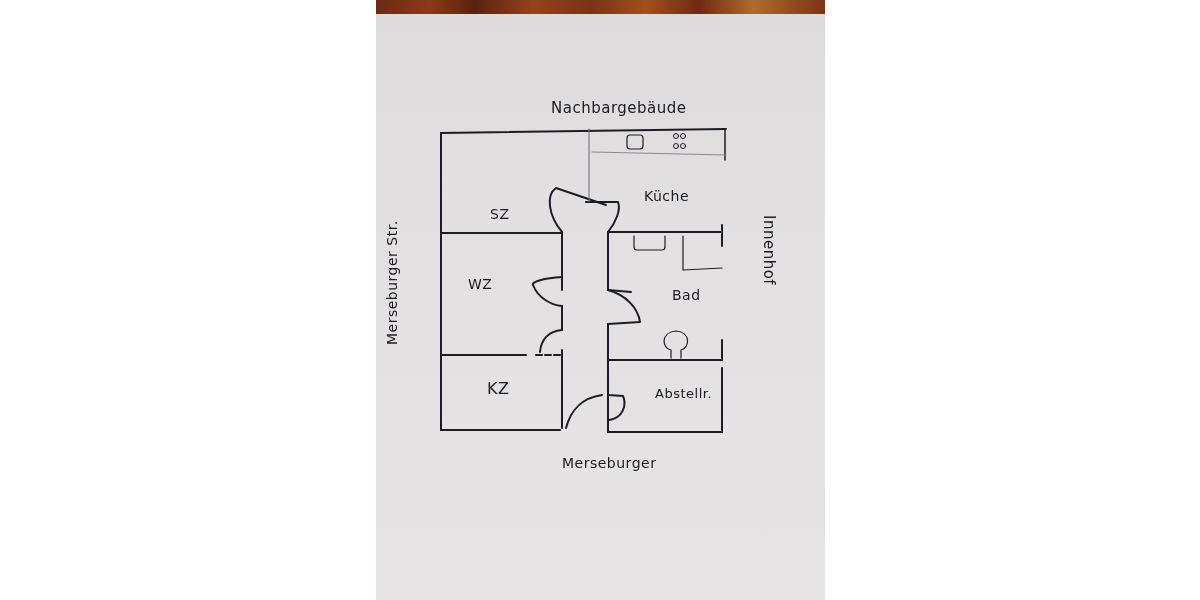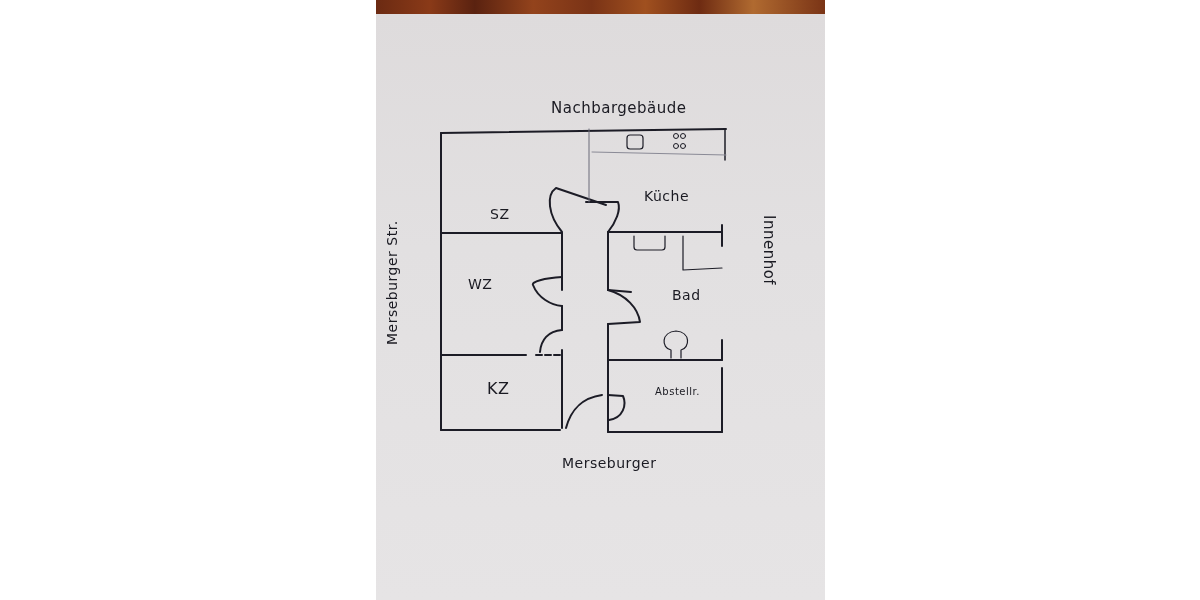--- a/index.html
+++ b/index.html
@@ -120,14 +120,14 @@
   <div class="hw" style="left:175px; top:72px; font-size:15px;margin-top:27px;">Nachbargebäude</div>
   <div class="hw vert-left" style="left:8px; top:345px; font-size:14px;">Merseburger Str.</div>
   <div class="hw vert-right" style="left:402px; top:215px; font-size:15px;">Innenhof</div>
   <div class="hw" style="left:186px; top:455px; font-size:14px;">Merseburger</div>
 
   <div class="hw" style="left:114px; top:162px;margin-top:44px;">SZ</div>
   <div class="hw" style="left:268px; top:188px;">Küche</div>
   <div class="hw" style="left:92px; top:276px;">WZ</div>
   <div class="hw" style="left:296px; top:287px;">Bad</div>
   <div class="hw" style="left:111px; top:379px; font-size:16px;">KZ</div>
-  <div class="hw" style="left:279px; top:386px; font-size:10px;">Abstellr.</div>
+  <div class="hw" style="left:279px; top:386px; font-size:13px;">Abstellr.</div>
 </div>
 
 </body></html>

